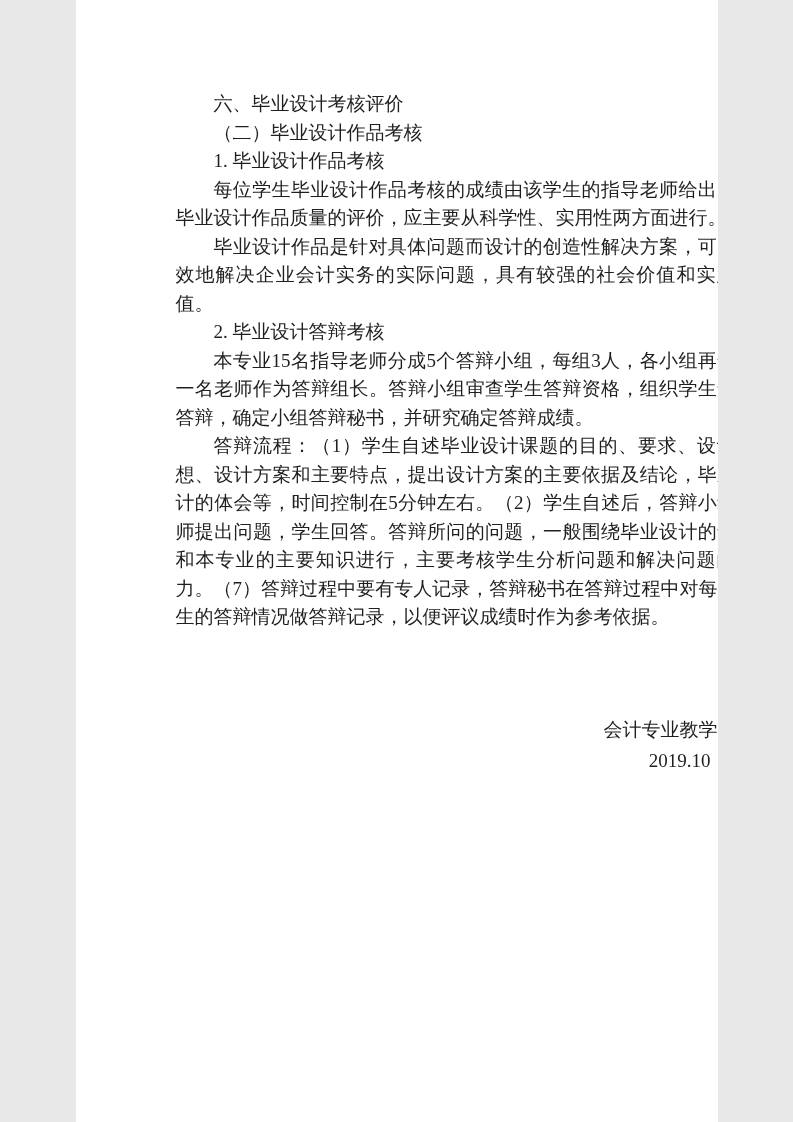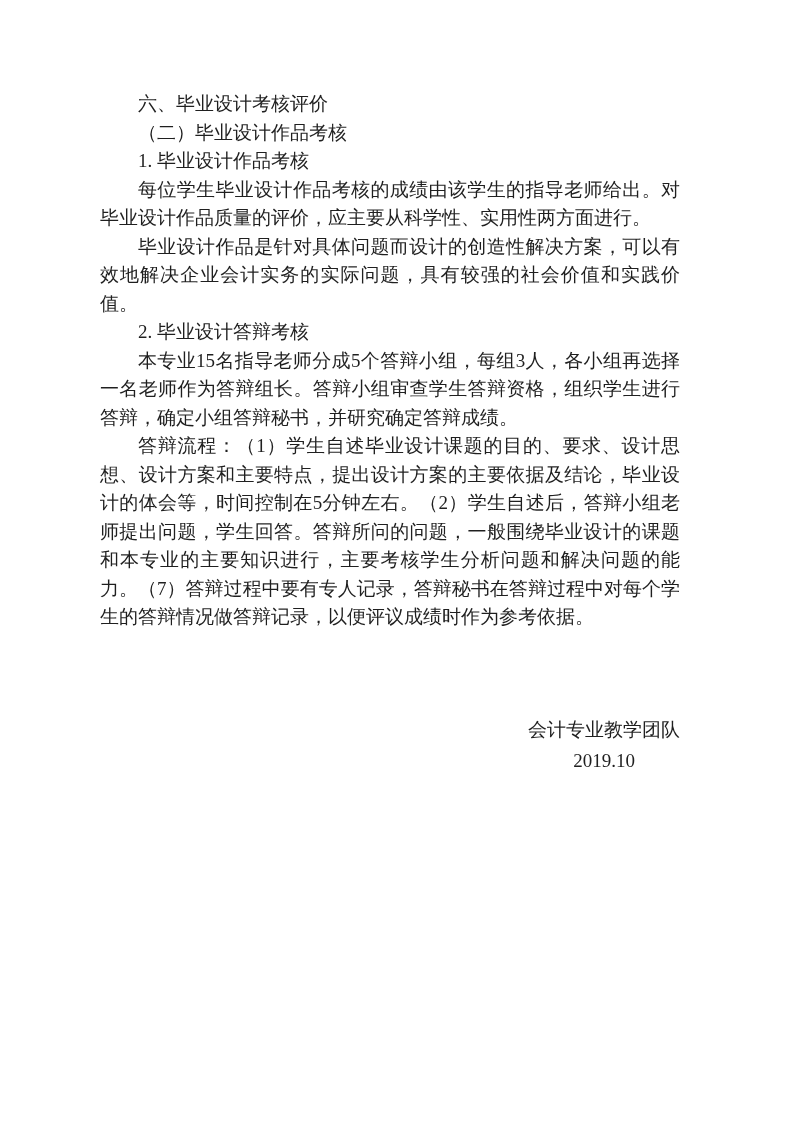--- a/index.html
+++ b/index.html
@@ -2,21 +2,21 @@
 <html lang="zh"><head>
 <meta charset="utf-8">
 <style>
   html, body {
     margin: 0;
     padding: 0;
     background: #e8e8e8;
   }
   .page {
     position: relative;
-    width: 793px;
+    width: 642px;
     height: 1122px;
     margin: 0 auto;
     background: #ffffff;
     overflow: hidden;
   }
   .content {
     position: absolute;
     left: 100px;
     top: 90px;
     width: 580px;

